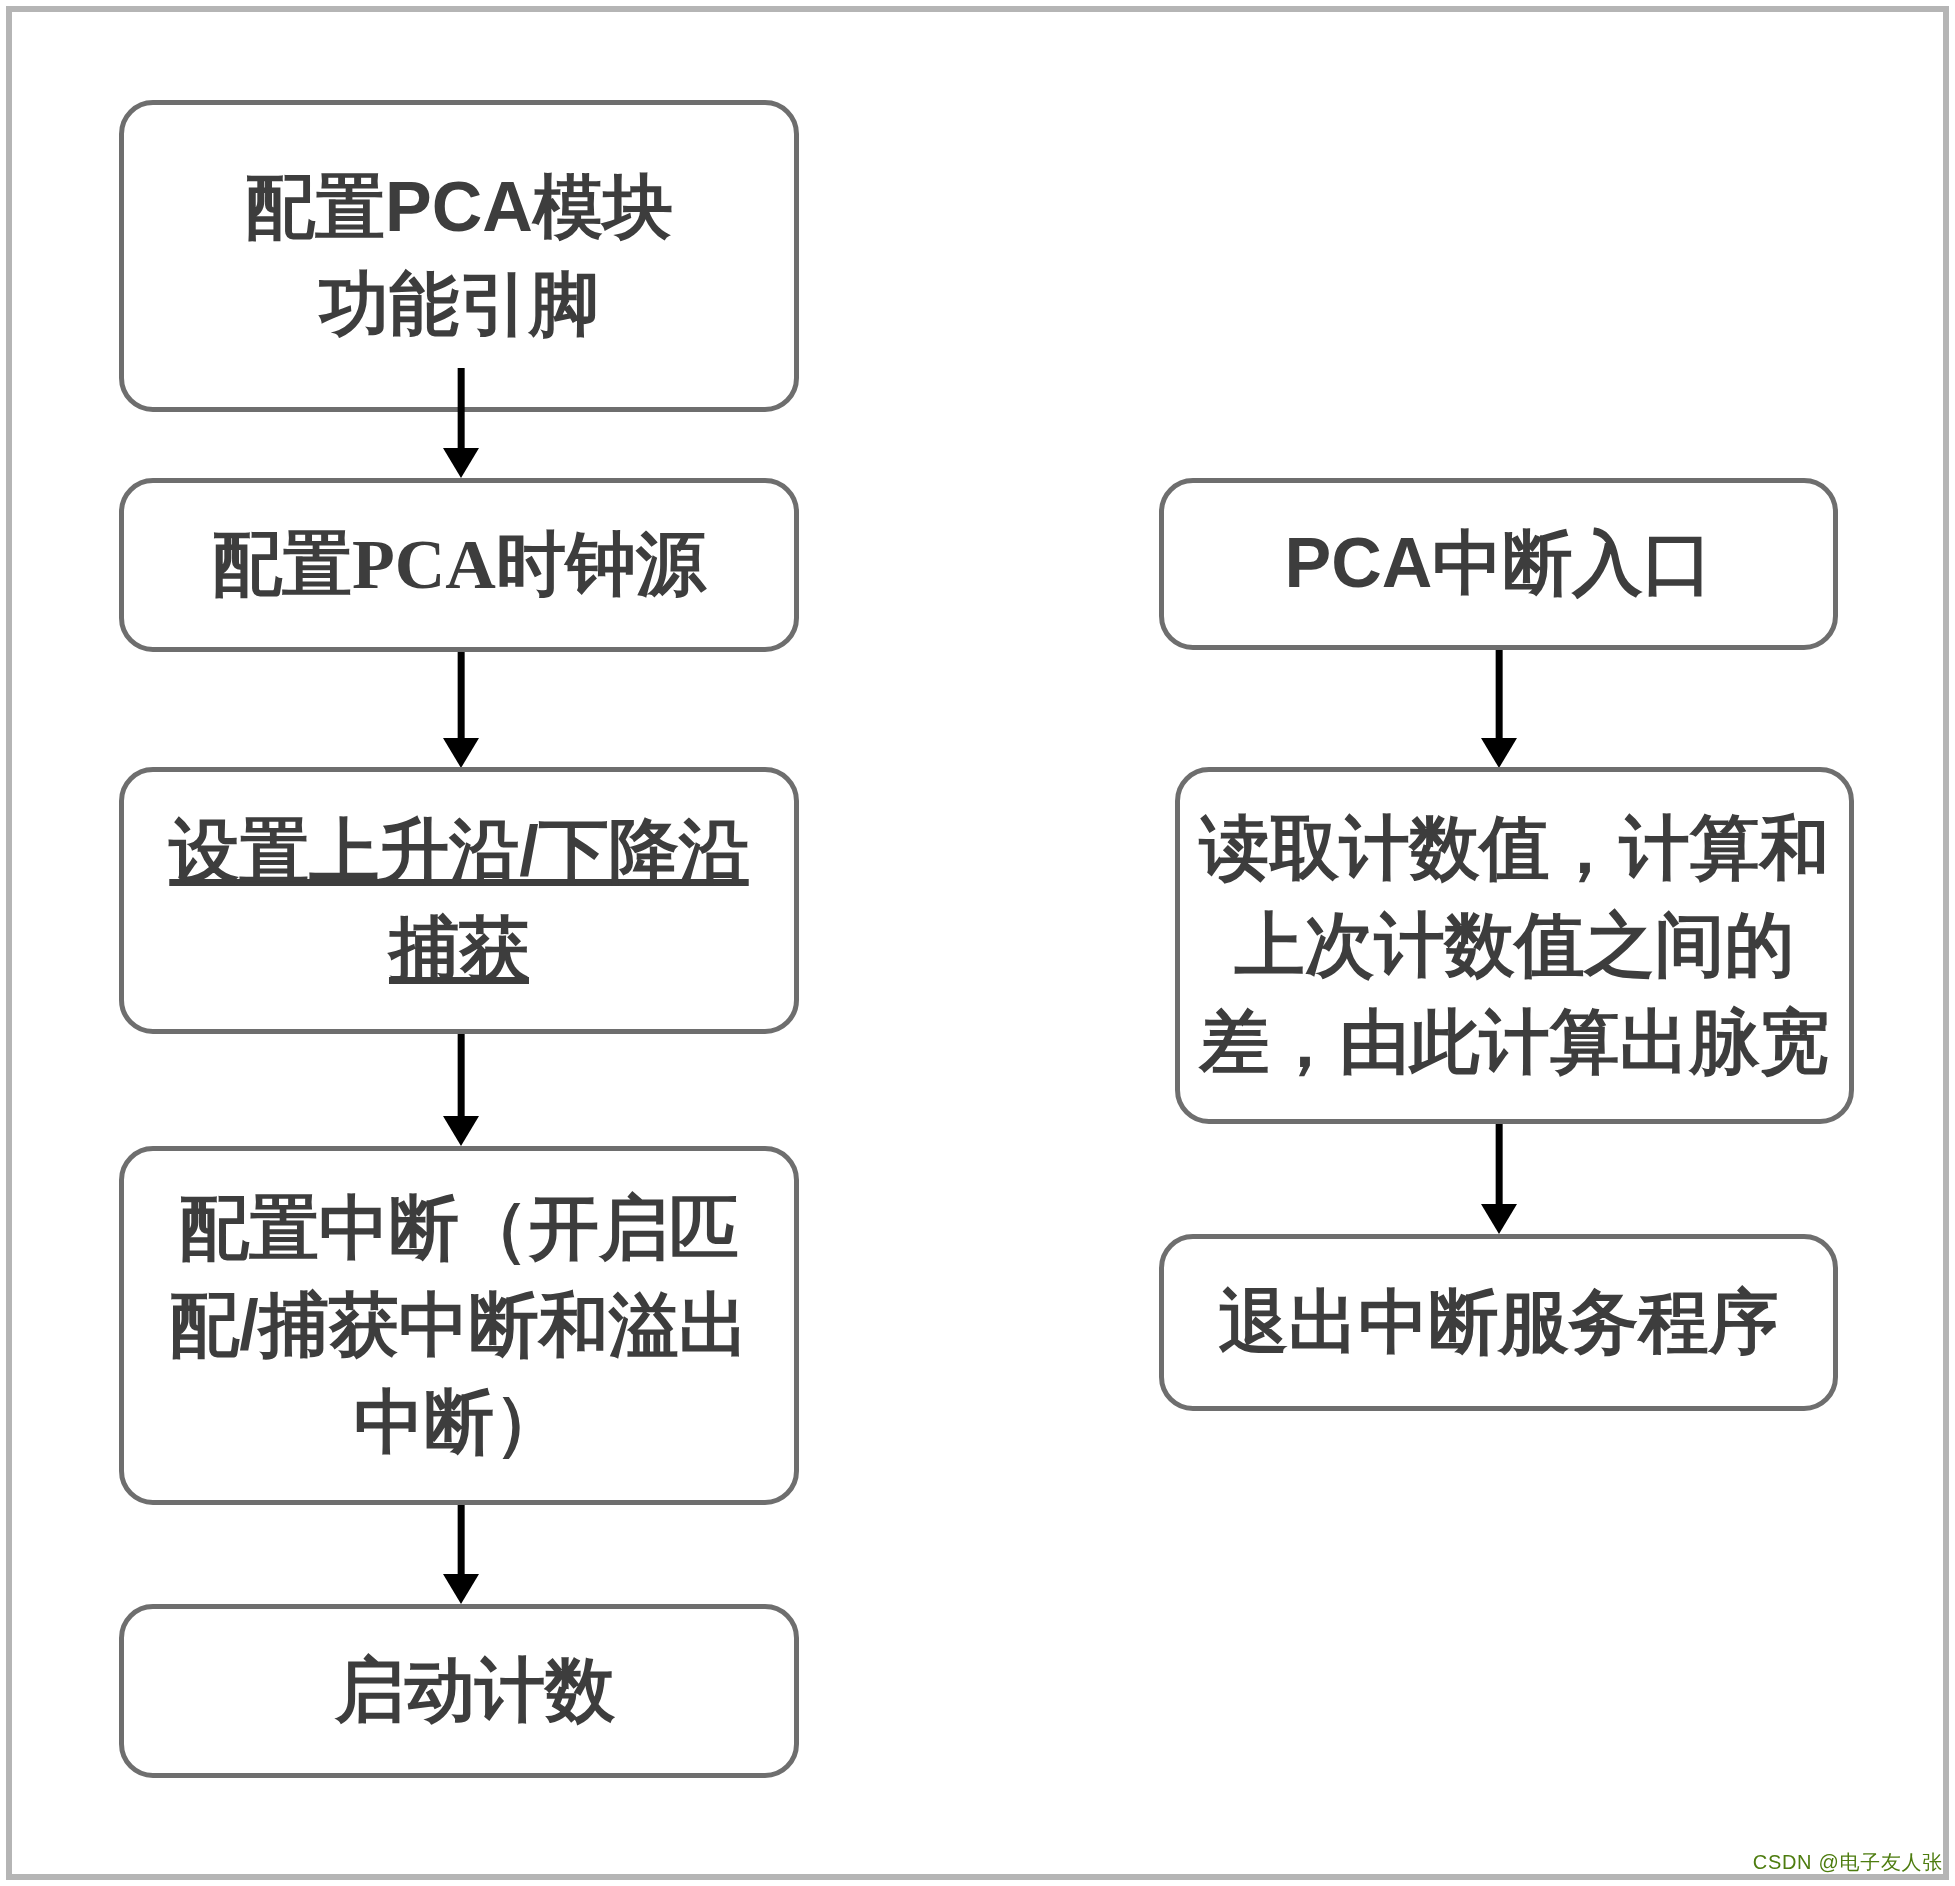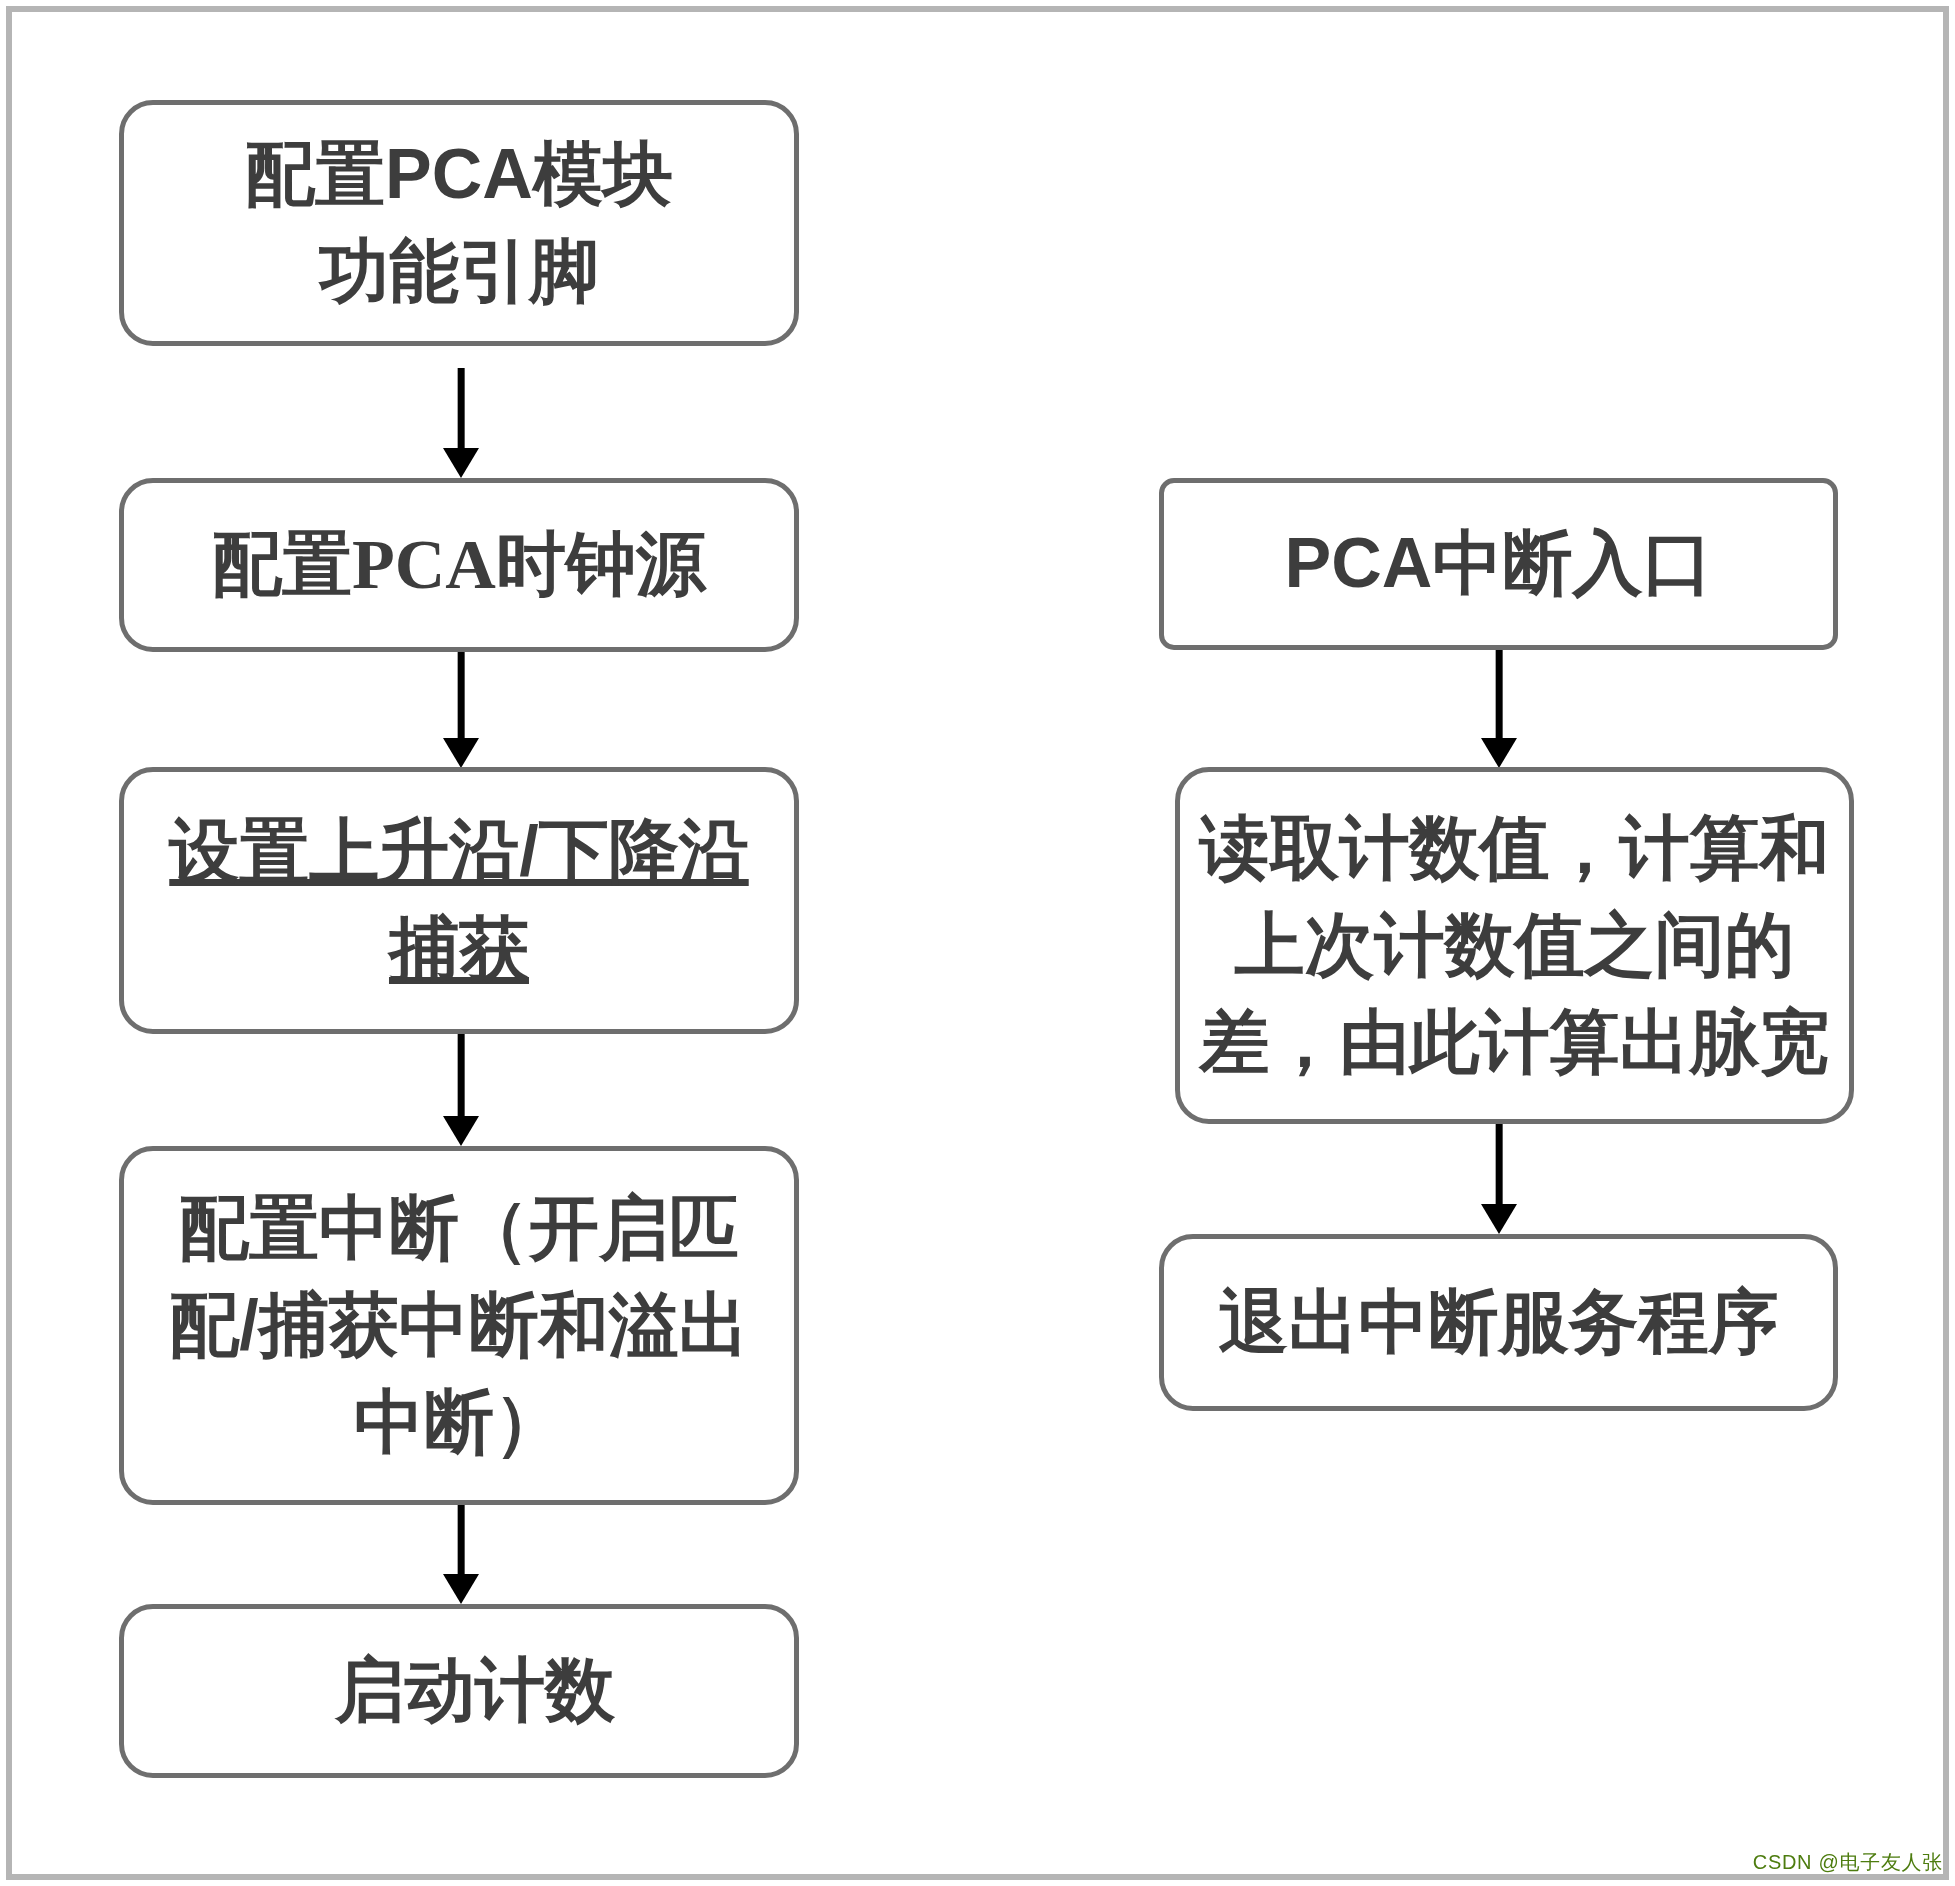--- a/index.html
+++ b/index.html
@@ -31,28 +31,28 @@
     justify-content: center;
     text-align: center;
     font-weight: bold;
     font-size: 70px;
     line-height: 1.39;
     color: #3d3d3d;
     white-space: pre-line;
   }
   
   .l-col { left: 119px; width: 680px; }
-  .box-l1 { top: 100px;  height: 246px; }
+  .box-l1 { top: 100px;  height: 312px; }
   .box-l2 { top: 478px;  height: 174px; font-family: Liberation Serif, serif; }
   .box-l3 { top: 767px; height: 267px; text-decoration: underline; }
   .box-l4 { top: 1146px; height: 359px; }
   .box-l5 { top: 1604px; height: 174px; padding-left: 32px; }
   
   .r-col { left: 1159px; width: 679px; }
-  .box-r1 { top: 478px;  height: 172px; border-radius: 15px; }
+  .box-r1 { top: 478px;  height: 172px; }
   .box-r2 { top: 767px; height: 357px; margin-left: 16px; }
   .box-r3 { top: 1234px; height: 177px; }
 
   .flow-arrow {
     position: absolute;
     width: 36px;
   }
   .flow-arrow .shaft {
     position: absolute;
     left: 50%;

